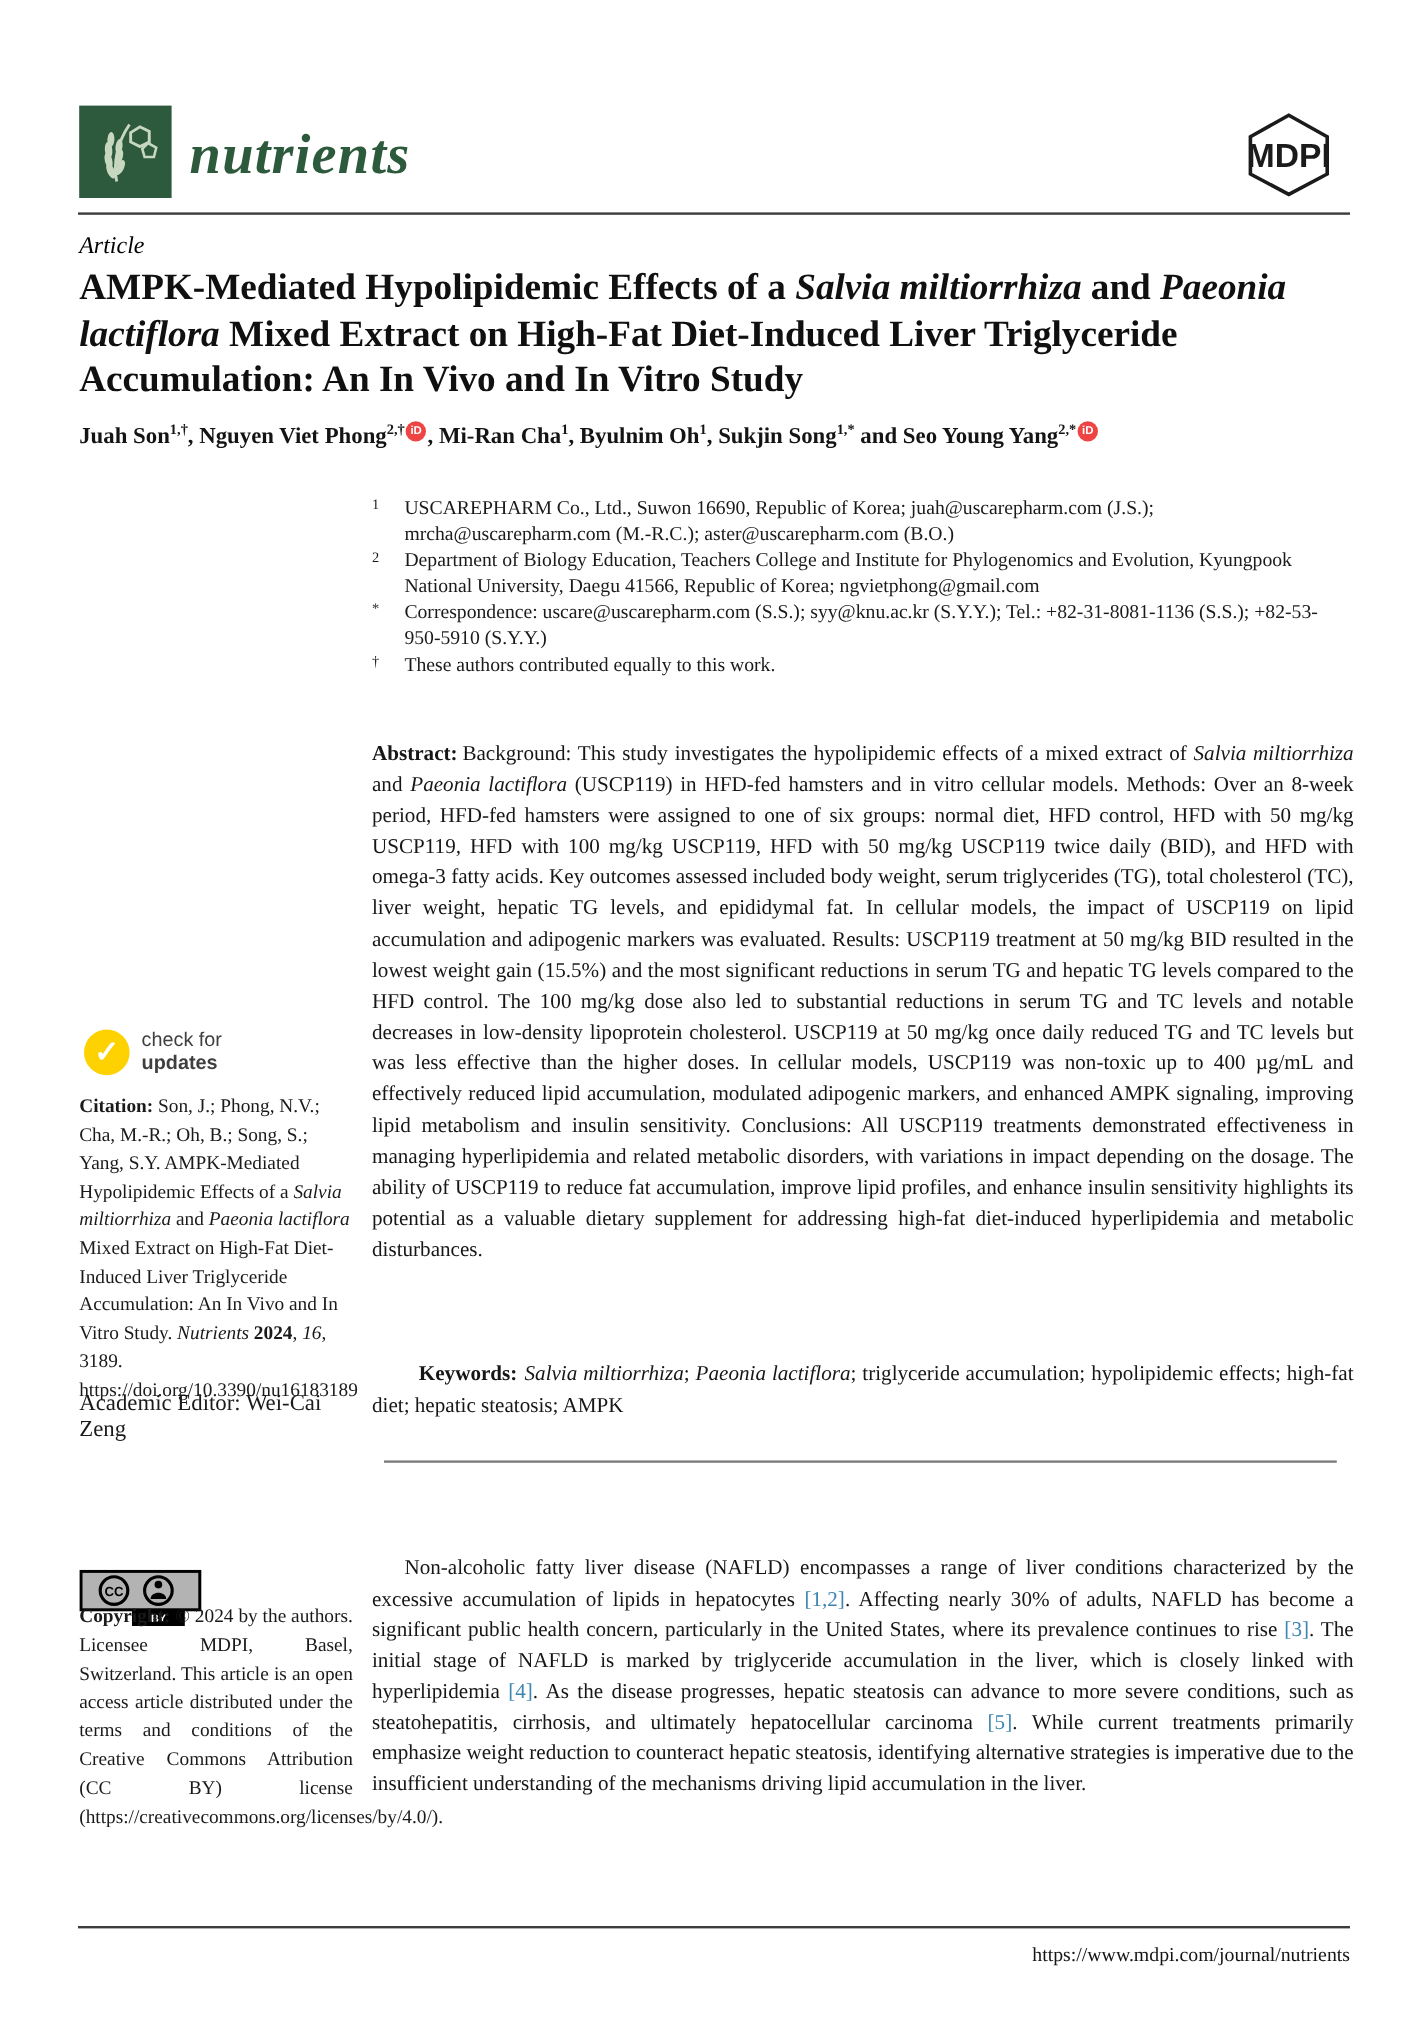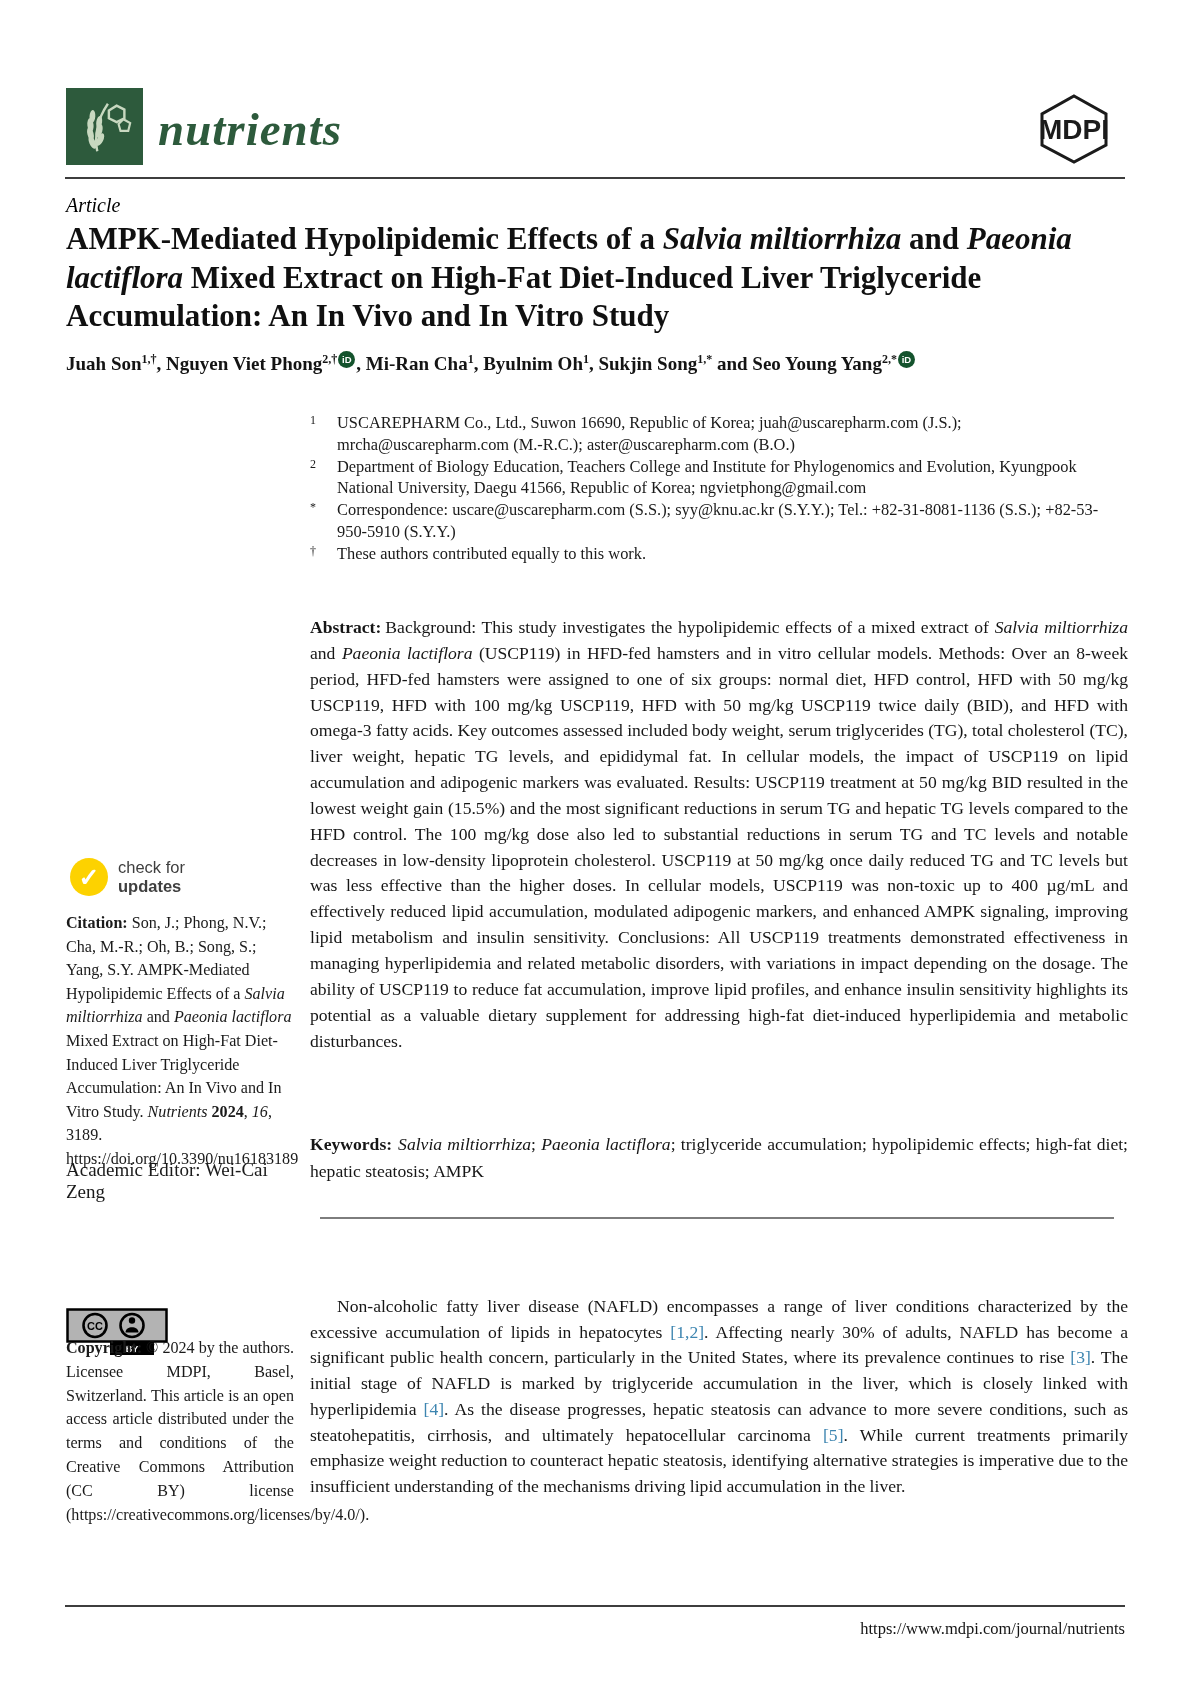--- a/index.html
+++ b/index.html
@@ -13,35 +13,35 @@
                 color:#2d5a3c;line-height:66px;letter-spacing:1px;}
   .mdpi-logo{position:absolute;left:1024px;top:92px;}
   .header-rule{position:absolute;left:65px;top:177px;width:1060px;height:2px;background:#3d3d3d;}
 
   
   .article-label{position:absolute;left:66px;top:194px;font-size:20px;font-style:italic;color:#000000;}
   .title{position:absolute;left:66px;top:220px;width:1062px;font-size:31px;line-height:38.5px;
          font-weight:bold;color:#101010;}
   .authors{position:absolute;left:66px;top:351px;width:1062px;font-size:19px;font-weight:bold;color:#141414;}
   .authors sup{font-size:12px;}
-  .orcid{display:inline-block;width:17px;height:17px;border-radius:50%;background:#14532d;color:#fff;
+  .orcid{display:inline-block;width:17px;height:17px;border-radius:50%;background:#ef4444;color:#fff;
          font-size:9.5px;font-weight:bold;text-align:center;line-height:17px;
          font-family:"Liberation Sans",sans-serif;vertical-align:super;margin:0 1px;cursor:pointer;}
 
   
   .affiliations{position:absolute;left:310px;top:412px;width:818px;}
   .aff-item{display:flex;font-size:16.4px;line-height:21.8px;color:#1a1a1a;}
   .aff-marker{width:27px;flex:none;font-size:12px;position:relative;top:-2px;}
   .aff-text{flex:1;}
   .abstract{position:absolute;left:310px;top:615px;width:818px;font-size:17.6px;line-height:25.85px;
             text-align:justify;color:#161616;}
   .abstract .label{font-weight:bold;margin-right:4px;}
   .keywords{position:absolute;left:310px;top:1131px;width:818px;font-size:17.6px;line-height:26.5px;
             text-align:justify;color:#161616;}
-  .keywords .label{font-weight:bold;margin-right:6px;}
+  .keywords .label{font-weight:bold;margin-right:6px;margin-left:39px;}
   .sep-rule{position:absolute;left:320px;top:1217px;width:794px;height:2px;background:#7d7d7d;}
   .intro-heading{position:absolute;left:310px;top:1262px;width:818px;font-size:18.5px;font-weight:bold;color:#111;}
   .intro{position:absolute;left:310px;top:1294px;width:818px;font-size:17.6px;line-height:25.7px;
          text-align:justify;text-indent:27px;color:#161616;}
   .ref{color:#3d85b0;cursor:pointer;}
   .link-run{color:#1a1a1a;}
 
   
   .badge{position:absolute;left:70px;top:858px;display:flex;align-items:center;gap:10px;cursor:pointer;}
   .badge-circle{width:38px;height:38px;border-radius:50%;background:#fdd200;color:#ffffff;display:flex;

